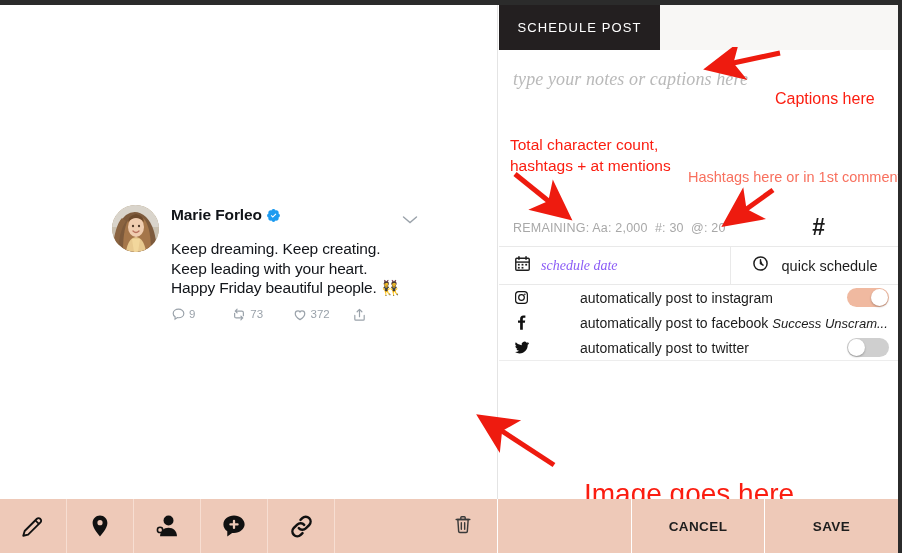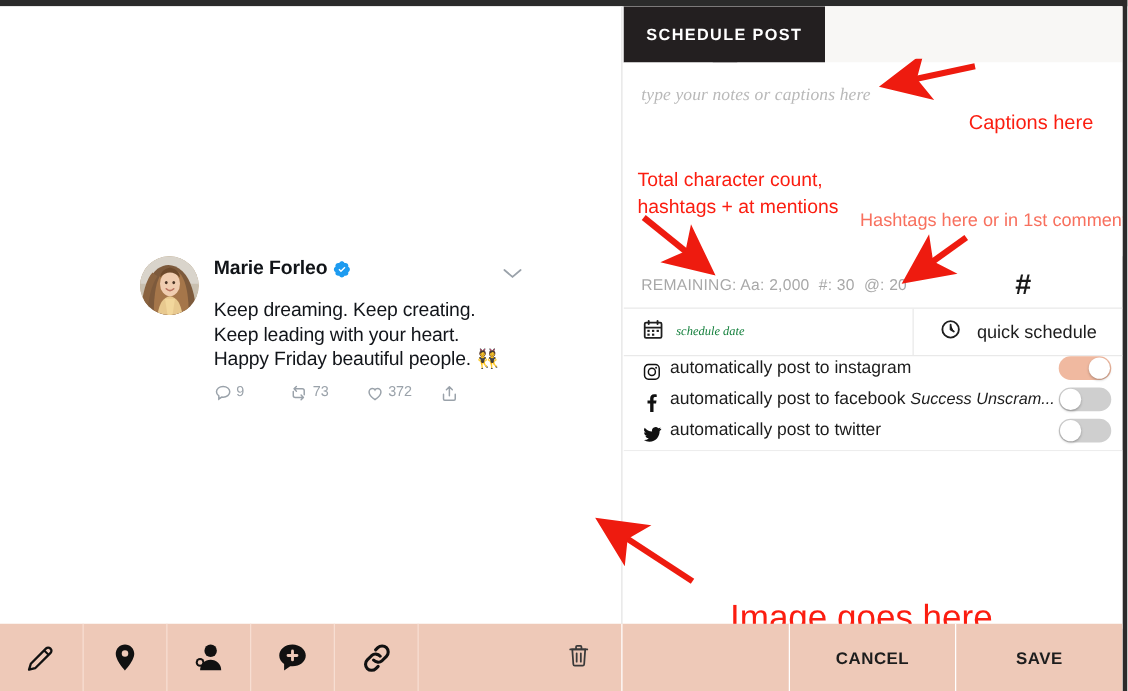--- a/index.html
+++ b/index.html
@@ -115,21 +115,21 @@
     background: #f8f7f5;
   }
   #tab-schedule-post {
     position: absolute;
     left: 0; top: 0;
     width: 161px;
     height: 45px;
     background: #231f20;
     color: #ffffff;
     font-size: 13px;
-    font-weight: bold;
+    font-weight: normal;
     letter-spacing: 1.1px;
     display: flex;
     align-items: center;
     justify-content: center;
     box-sizing: border-box;
   }
   #tab-caret {
     position: absolute;
     left: 71px;
     top: 45px;
@@ -146,21 +146,21 @@
     height: 155px;
     background: #ffffff;
     box-sizing: border-box;
   }
   #caption-placeholder {
     position: absolute;
     left: 14px;
     top: 19px;
     font-family: "Liberation Serif", serif;
     font-style: italic;
-    font-size: 14px;
+    font-size: 18px;
     color: #b9b9b9;
     letter-spacing: 0.1px;
     width: 330px;
     background: transparent;
     border: none;
     outline: none;
   }
 
   #remaining-row {
     position: absolute;
@@ -204,22 +204,22 @@
     display: flex;
     align-items: center;
     gap: 10px;
     padding-left: 15px;
     box-sizing: border-box;
     border-right: 1px solid #e9e9e9;
   }
   #schedule-date-placeholder {
     font-family: "Liberation Serif", serif;
     font-style: italic;
-    font-size: 10px;
-    color: #15803d;
+    font-size: 14px;
+    color: #8b5cf6;
   }
   #quick-schedule-cell {
     flex: 1 1 auto;
     display: flex;
     align-items: center;
     justify-content: center;
     gap: 13px;
   }
   #quick-schedule-label {
     font-size: 14.5px;
@@ -228,23 +228,25 @@
 
   #network-list {
     position: absolute;
     left: 0;
     top: 280px;
     width: 399px;
     border-bottom: 1px solid #ededed;
   }
   .network-row {
     display: flex;
+    align-items: center;
     height: 25px;
     padding: 0 0 0 15px;
     box-sizing: border-box;
+    gap: 44px;
   }
   .net-icon {
     flex: 0 0 22px;
     display: flex;
     align-items: center;
     justify-content: flex-start;
   }
   .net-icon svg { display: block; }
   .net-label {
     flex: 1 1 auto;

